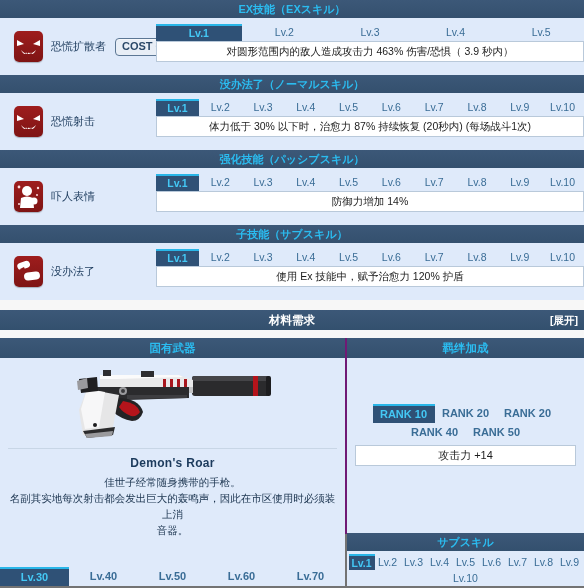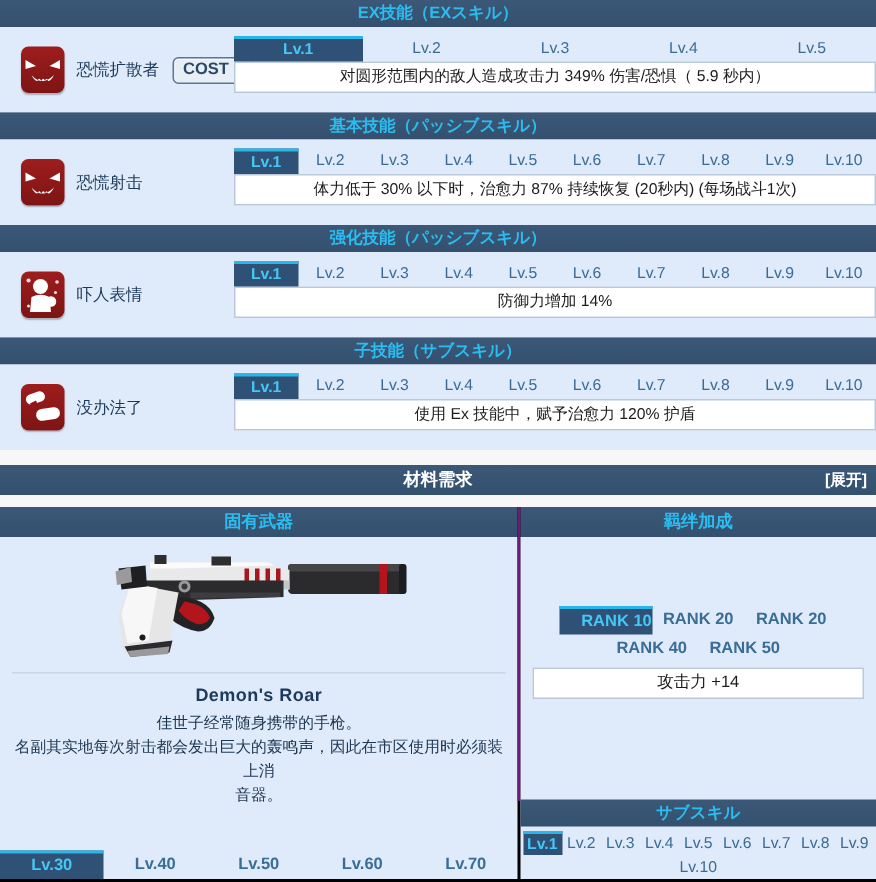--- a/index.html
+++ b/index.html
@@ -2,21 +2,21 @@
 <html><head>
 <meta charset="utf-8">
 <style>
   * { box-sizing: border-box; margin: 0; padding: 0; }
   html, body {
     width: 584px; height: 588px;
     background: #f2f4f6;
     font-family: "Liberation Sans", "DejaVu Sans", sans-serif;
     overflow: hidden;
   }
-  #page { position: relative; width: 584px; height: 588px; background:#000000; }
+  #page { position: relative; width: 584px; height: 588px; background:#737373; }
 
   
   .bar {
     background: linear-gradient(#3c5878, #34506e);
     color: #2bbcf0;
     font-size: 11px;
     font-weight: bold;
     text-align: center;
     line-height: 18px;
     height: 18px;
@@ -155,21 +155,21 @@
   
   .rank-wrap { padding-top: 46px; }
   .rank-tabs {
     display: flex; flex-wrap: wrap; justify-content: center;
     padding: 0 8px;
   }
   .rank-tab {
     font-size: 11px; font-weight: bold; color: #3a6d96;
     line-height: 19px; height: 19px; text-align: center; width: 62px;
   }
-  .rank-tab.active { background: #2f5176; color: #44c8f5; border-top: 2px solid #29b6e8; line-height: 17px; text-align: right; }
+  .rank-tab.active { background: #2f5176; color: #44c8f5; border-top: 2px solid #29b6e8; line-height: 17px; }
   .rank-desc {
     margin: 3px 8px 0;
     background: #fff; border: 1px solid #b9c9da;
     font-size: 11px; color: #1c1c1c; text-align: center;
     line-height: 19px; height: 21px;
   }
 
   
   .wskill {
     position: absolute; left: 0; bottom: 0; width: 100%;
@@ -212,26 +212,26 @@
           <div class="sk-name">恐慌扩散者</div>
           <div class="cost-badge">COST 6</div>
           <div class="lvblock" style="left: 156px; width: 428px;">
             <div class="lvtabs">
               <div class="lvtab active" style="width: 85.6px;">Lv.1</div>
               <div class="lvtab" style="width: 85.6px;">Lv.2</div>
               <div class="lvtab" style="width: 85.6px;">Lv.3</div>
               <div class="lvtab" style="width: 85.6px;">Lv.4</div>
               <div class="lvtab" style="width: 85.6px;">Lv.5</div>
             </div>
-            <div class="lvdesc">对圆形范围内的敌人造成攻击力 349% 伤害/恐惧（ 5.9 秒内）</div>
+            <div class="lvdesc">对圆形范围内的敌人造成攻击力 463% 伤害/恐惧（ 3.9 秒内）</div>
           </div>
         </div>
       </div>
       <div class="skill-section">
-        <div class="bar">基本技能（パッシブスキル）</div>
+        <div class="bar">没办法了（ノーマルスキル）</div>
         <div class="skill-body">
           <div class="sk-icon">
             <svg class="icoart" viewBox="0 0 29 31">
     <path d="M3 9 L10 13 L3 15 Z" fill="#fff"></path>
     <path d="M26 9 L19 13 L26 15 Z" fill="#fff"></path>
     <path d="M7 19 q7 8 15 0 q-2 4 -4 4 q-1 -3 -2 0 q-1 -3 -2.5 0 q-1.5 -3 -2.5 0 q-2 0 -4 -4 Z" fill="#fff"></path>
   </svg>
           </div>
           <div class="sk-name">恐慌射击</div>
           <div class="lvblock" style="left: 156px; width: 428px;">

